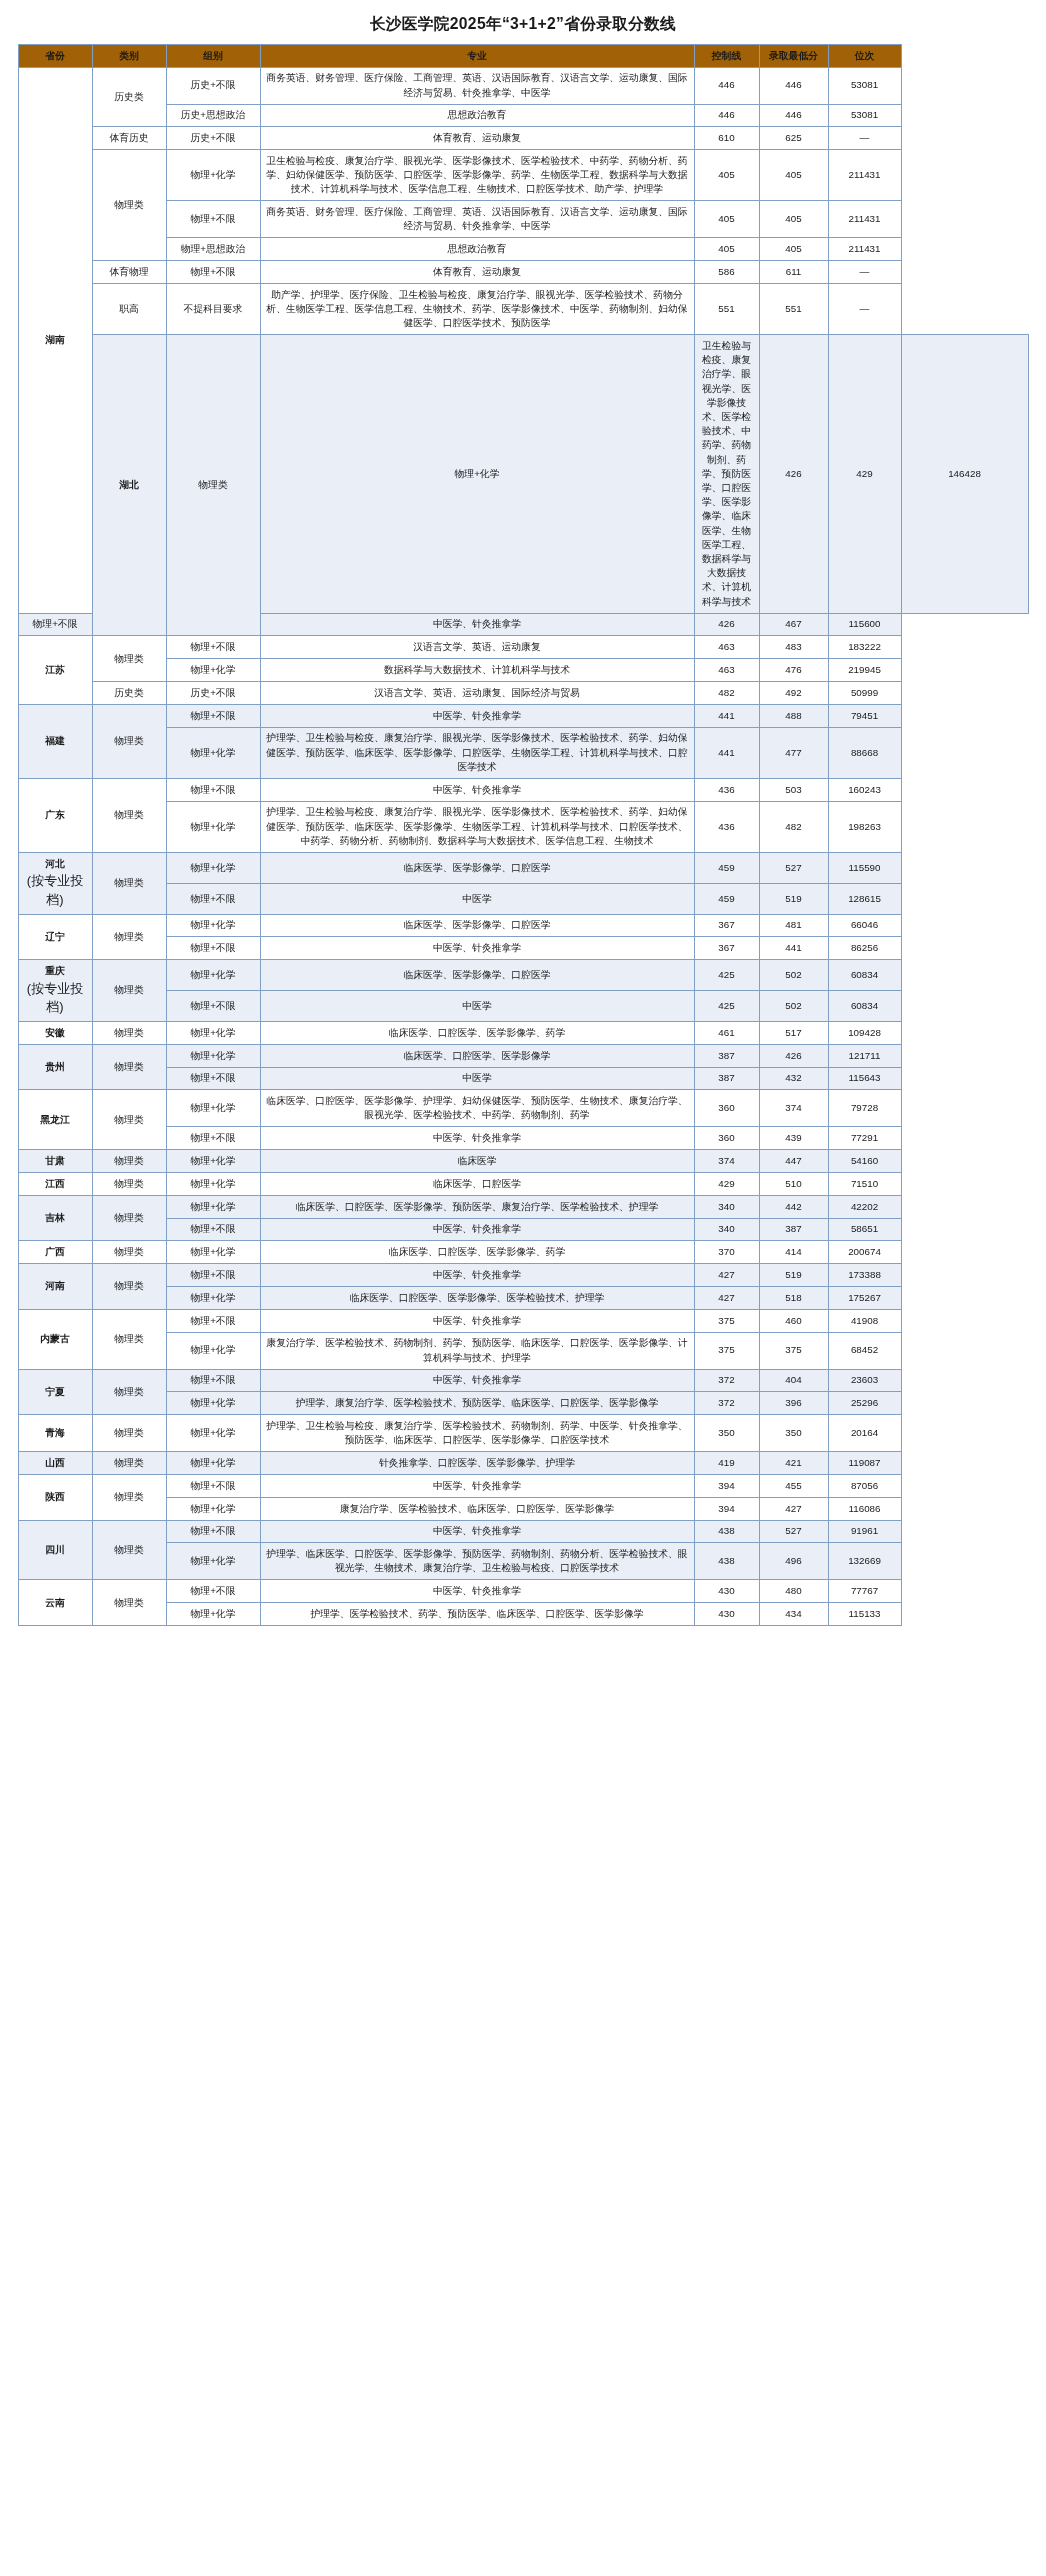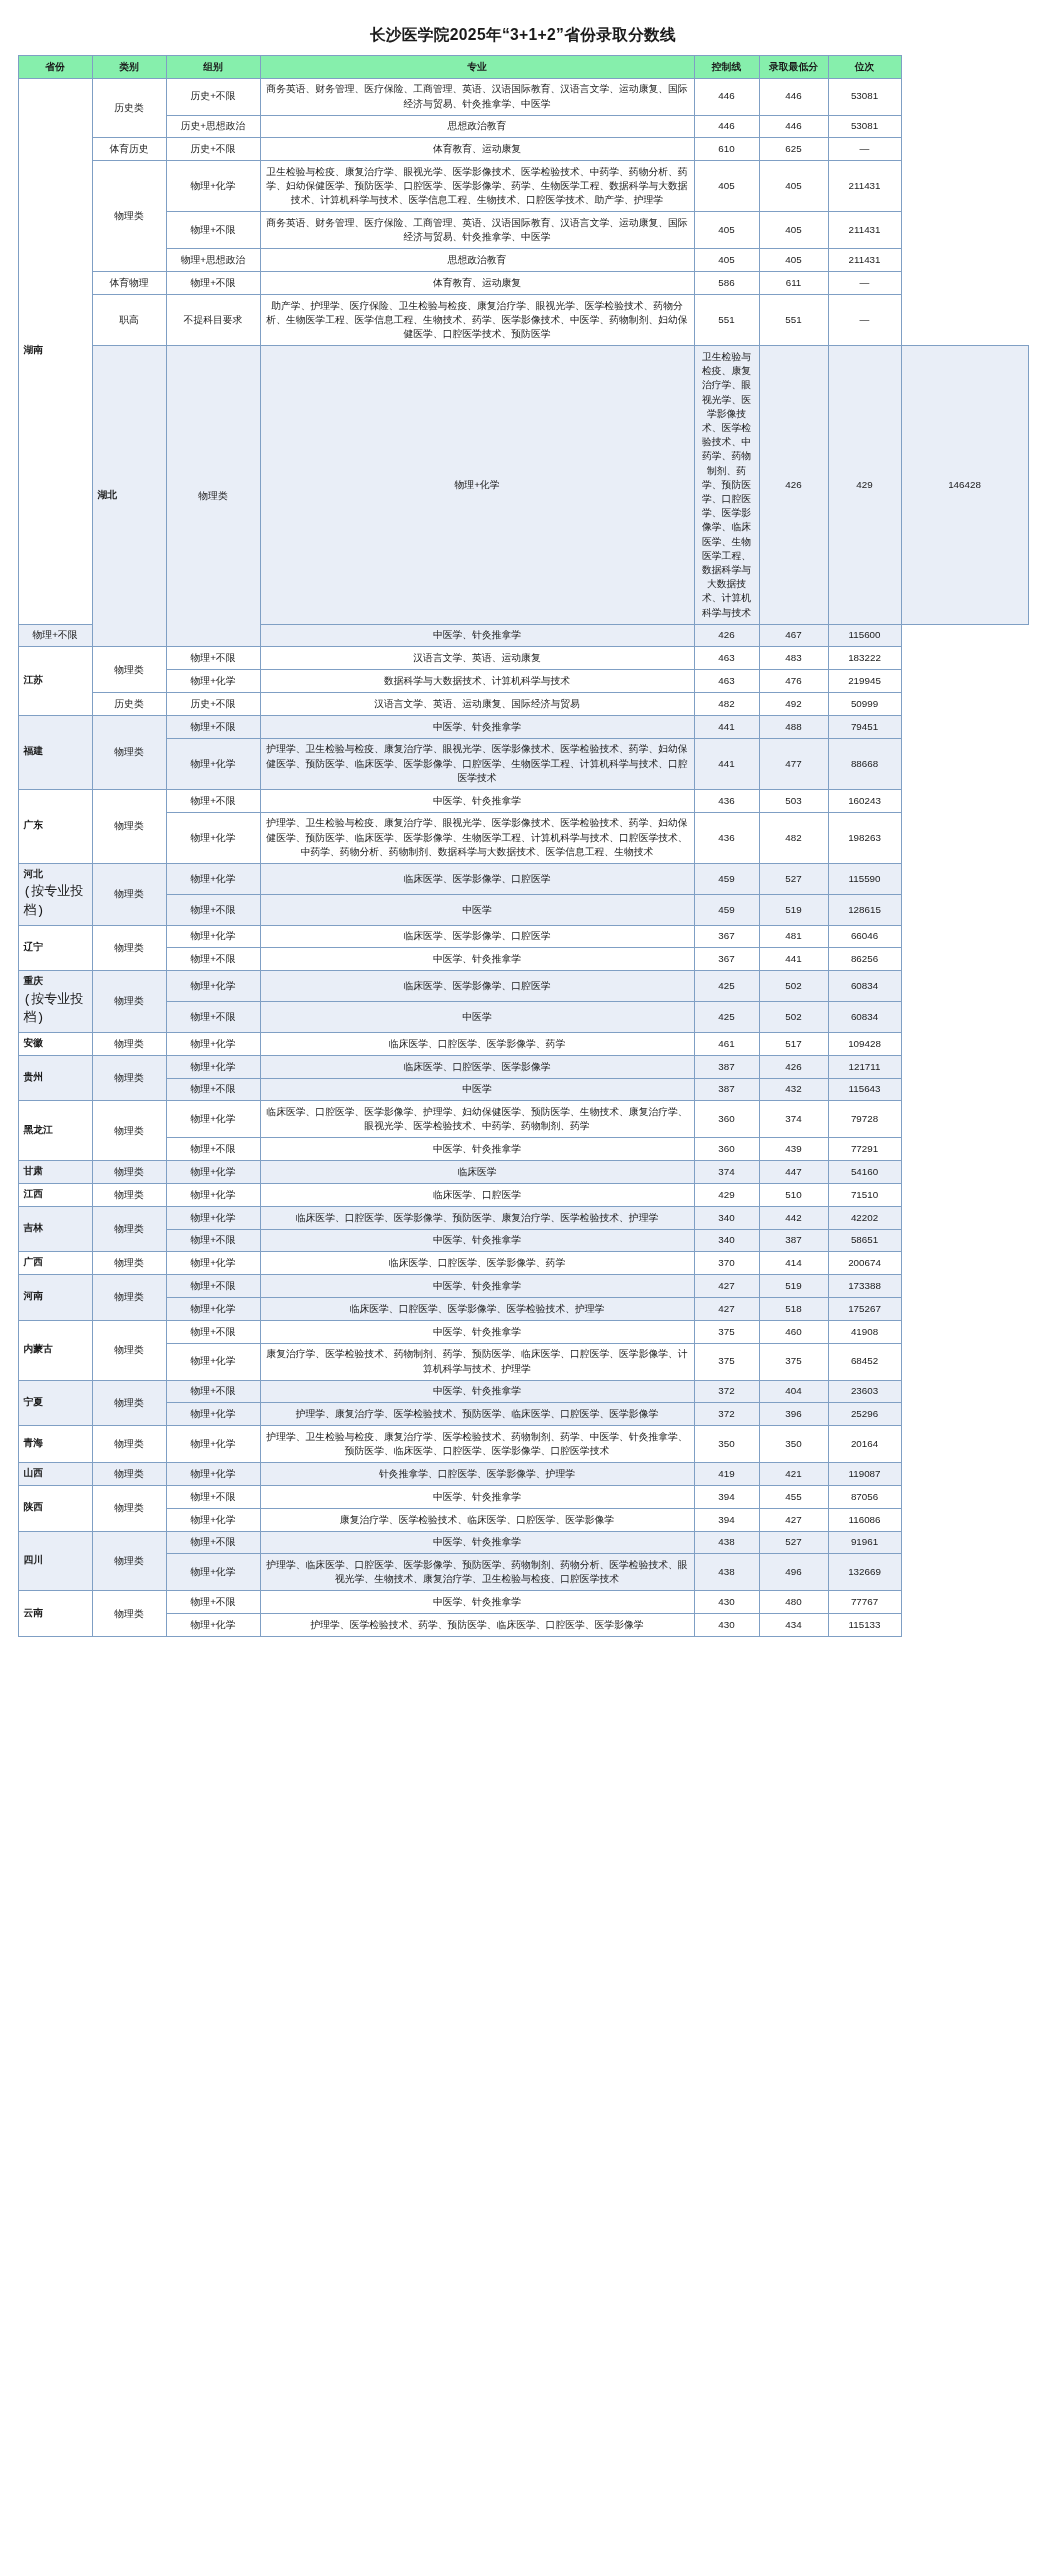--- a/index.html
+++ b/index.html
@@ -3,21 +3,21 @@
 <meta charset="utf-8">
 <style>
   * { box-sizing: border-box; }
   html, body {
     margin: 0; padding: 0;
     background: #ffffff;
     font-family: "Liberation Sans", "DejaVu Sans", sans-serif;
   }
   .page {
     width: 1046px;
-    margin: 15px auto;
+    margin: 4px auto;
     padding: 0;
     background: #fff;
   }
   .title {
     text-align: center;
     font-size: 15.7px;
     font-weight: bold;
     color: #1a1a1a;
     padding: 10px 0 8.8px 0;
     letter-spacing: 0.3px;
@@ -30,31 +30,31 @@
   }
   table.score th, table.score td {
     border: 0.6px solid #7f9fc4;
     padding: 3.8px 5px;
     font-size: 9.8px;
     color: #1a1a1a;
     vertical-align: middle;
     line-height: 1.45;
   }
   thead th {
-    background: #86efac;
+    background: #a16207;
     font-weight: bold;
     font-size: 10.7px;
     height: 16px;
   }
   .row-alt td { background: #e9eef7; }
   .row-plain td { background: #ffffff; }
   .prov {
+    text-align: center;
     font-weight: bold;
     font-size: 10.7px;
-    font-family: Liberation Mono, monospace;
   }
   .prov .sub {
     display: block;
     font-weight: normal;
     font-size: 13px;
     margin-top: 1.3px;
   }
   .cat, .grp { text-align: center; font-size: 9.8px; }
   .major { text-align: center; font-size: 9.4px; }
   .num { text-align: center; font-size: 9.8px; }

